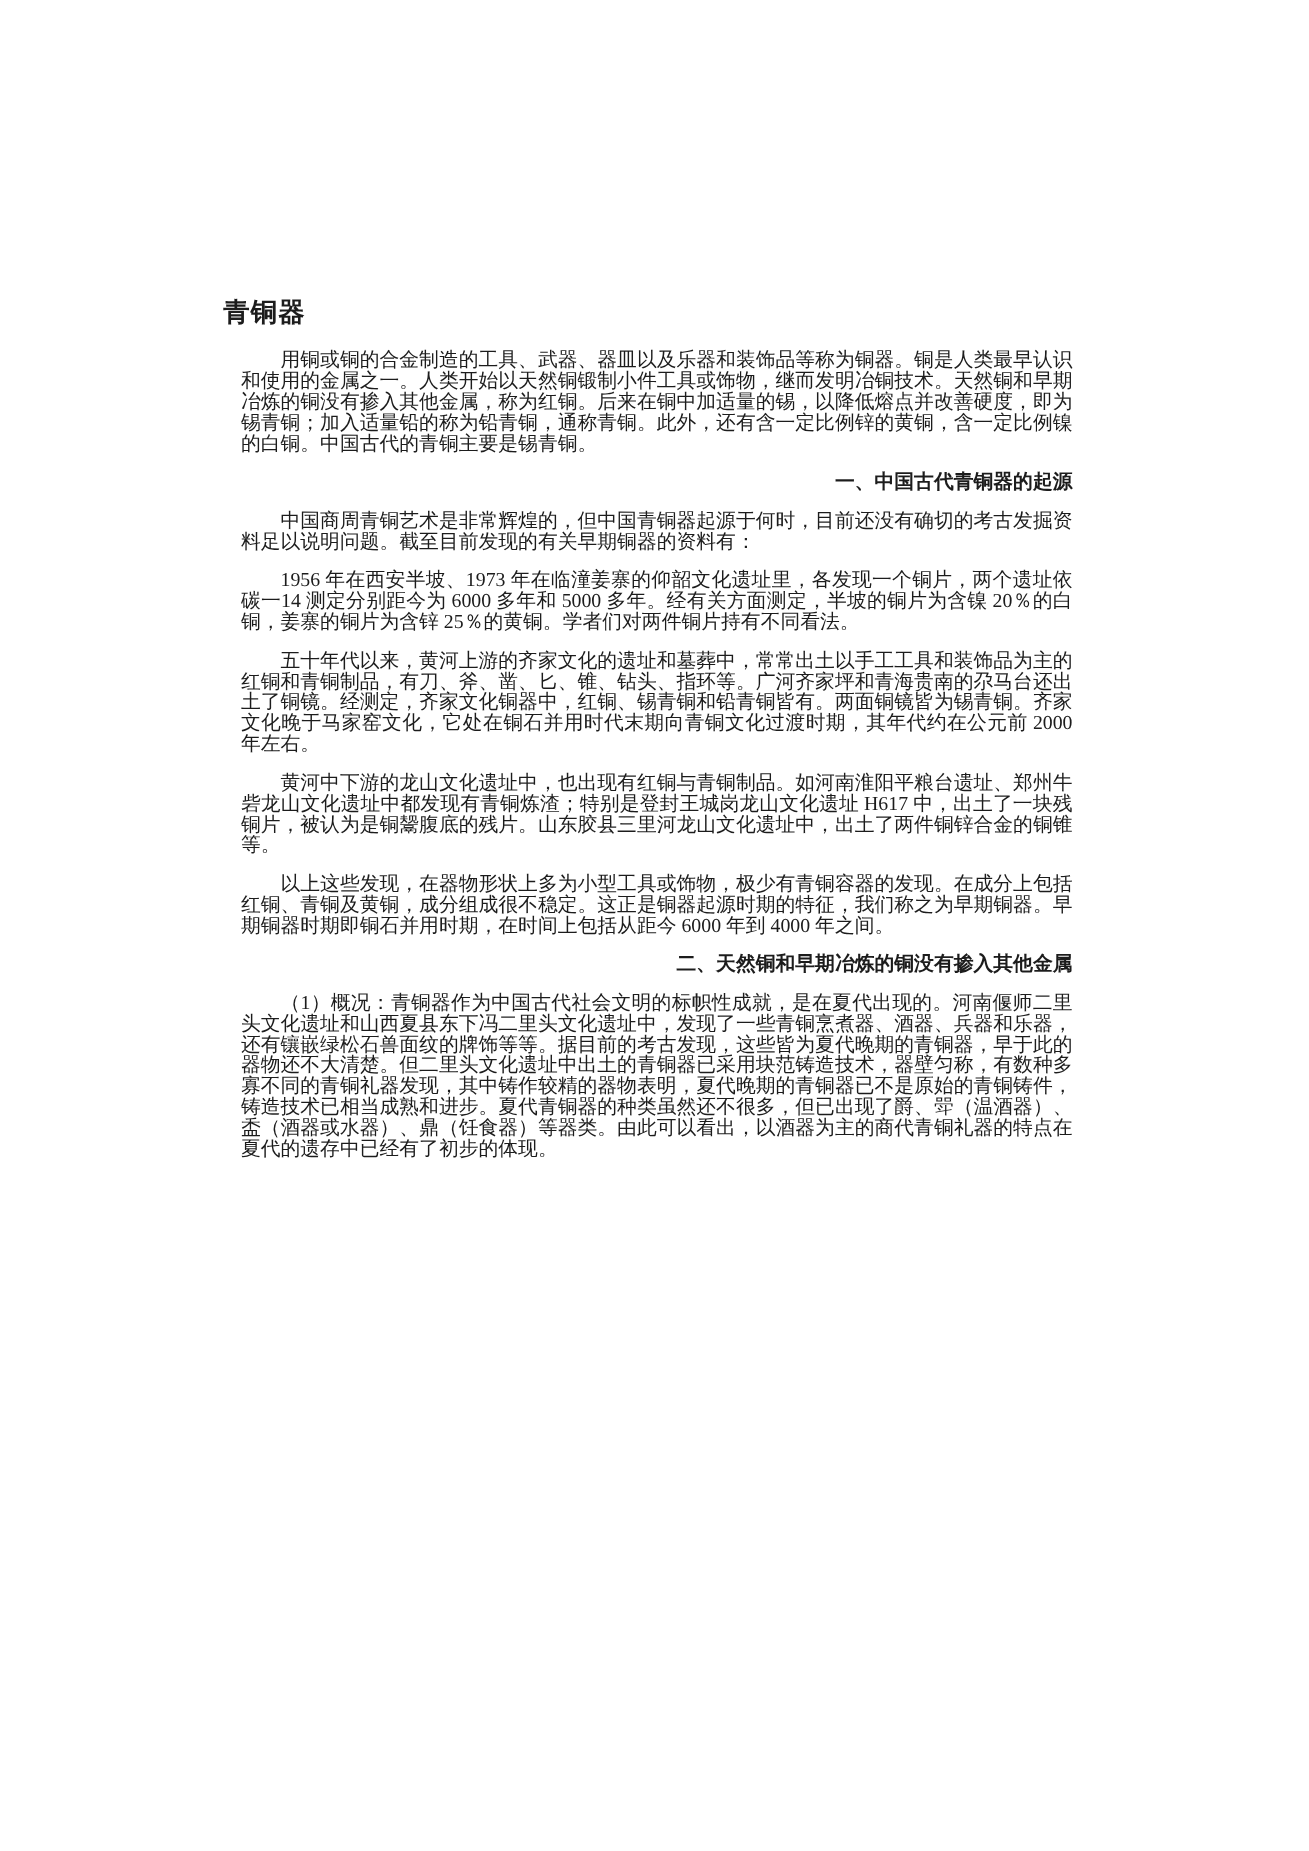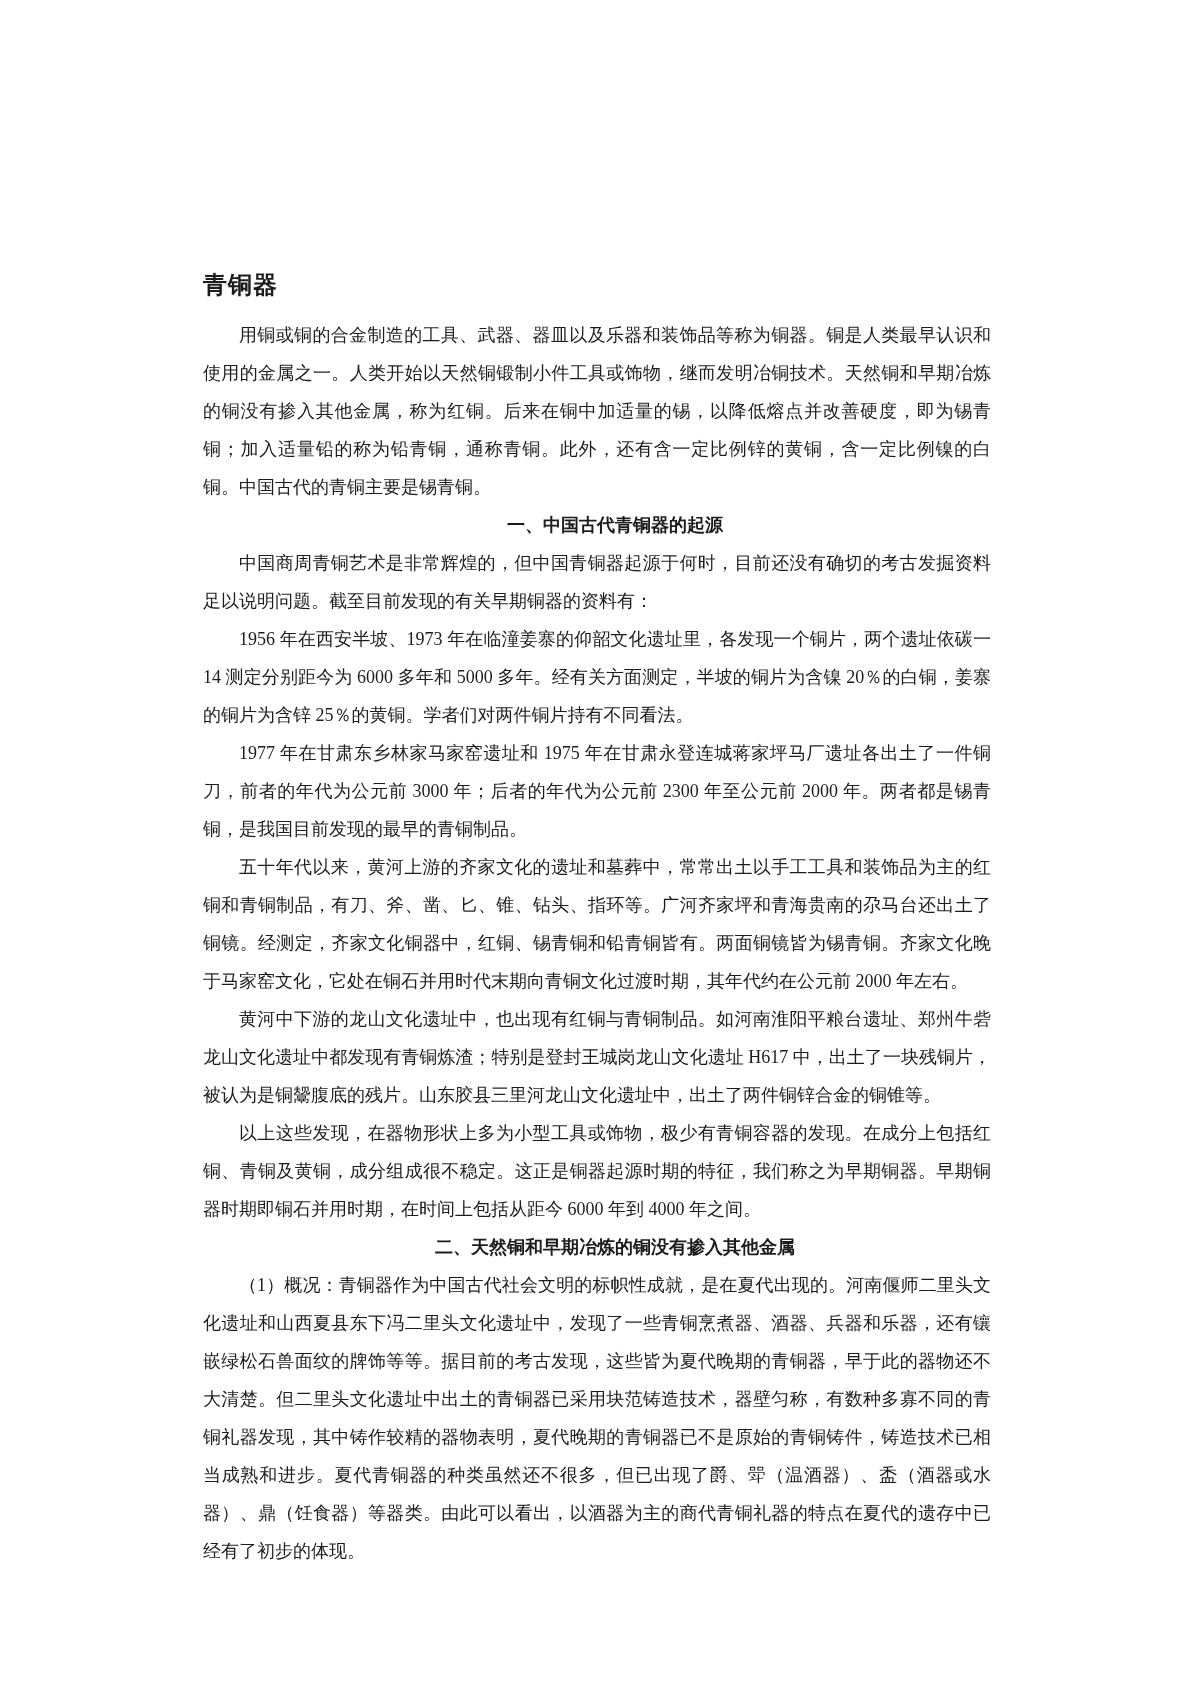--- a/index.html
+++ b/index.html
@@ -24,46 +24,45 @@
   .doc-title {
     margin: 0 0 14px 0;
     font-size: 24px;
     line-height: 34px;
     font-weight: 700;
     text-align: left;
     color: #1c1c1c;
     letter-spacing: 1px;
   }
   .block {
-    margin: 0;
+    margin: 16px;
     font-size: 18px;
-    line-height: 38px;
+    line-height: 19px;
     color: #1c1c1c;
     text-align: justify;
     text-justify: inter-character;
     text-indent: 2em;
     word-break: break-all;
   }
   .block.heading {
     font-weight: 700;
-    text-align: center;
+    text-align: right;
   }
 </style>
 </head>
 <body>
 
 <div class="page">
   <div class="content">
     <h1 class="doc-title">青铜器</h1>
     <div id="blocks">
         <p class="block para">用铜或铜的合金制造的工具、武器、器皿以及乐器和装饰品等称为铜器。铜是人类最早认识和使用的金属之一。人类开始以天然铜锻制小件工具或饰物，继而发明冶铜技术。天然铜和早期冶炼的铜没有掺入其他金属，称为红铜。后来在铜中加适量的锡，以降低熔点并改善硬度，即为锡青铜；加入适量铅的称为铅青铜，通称青铜。此外，还有含一定比例锌的黄铜，含一定比例镍的白铜。中国古代的青铜主要是锡青铜。</p>
         <p class="block heading">一、中国古代青铜器的起源</p>
         <p class="block para">中国商周青铜艺术是非常辉煌的，但中国青铜器起源于何时，目前还没有确切的考古发掘资料足以说明问题。截至目前发现的有关早期铜器的资料有：</p>
         <p class="block para">1956 年在西安半坡、1973 年在临潼姜寨的仰韶文化遗址里，各发现一个铜片，两个遗址依碳一14 测定分别距今为 6000 多年和 5000 多年。经有关方面测定，半坡的铜片为含镍 20％的白铜，姜寨的铜片为含锌 25％的黄铜。学者们对两件铜片持有不同看法。</p>
-        <p class="block para">1977 年在甘肃东乡林家马家窑遗址和 1975 年在甘肃永登连城蒋家坪马厂遗址各出土了一件铜刀，前者的年代为公元前 3000 年；后者的年代为公元前 2300 年至公元前 2000 年。两者都是锡青铜，是我国目前发现的最早的青铜制品。</p>
         <p class="block para">五十年代以来，黄河上游的齐家文化的遗址和墓葬中，常常出土以手工工具和装饰品为主的红铜和青铜制品，有刀、斧、凿、匕、锥、钻头、指环等。广河齐家坪和青海贵南的尕马台还出土了铜镜。经测定，齐家文化铜器中，红铜、锡青铜和铅青铜皆有。两面铜镜皆为锡青铜。齐家文化晚于马家窑文化，它处在铜石并用时代末期向青铜文化过渡时期，其年代约在公元前 2000 年左右。</p>
         <p class="block para">黄河中下游的龙山文化遗址中，也出现有红铜与青铜制品。如河南淮阳平粮台遗址、郑州牛砦龙山文化遗址中都发现有青铜炼渣；特别是登封王城岗龙山文化遗址 H617 中，出土了一块残铜片，被认为是铜鬶腹底的残片。山东胶县三里河龙山文化遗址中，出土了两件铜锌合金的铜锥等。</p>
         <p class="block para">以上这些发现，在器物形状上多为小型工具或饰物，极少有青铜容器的发现。在成分上包括红铜、青铜及黄铜，成分组成很不稳定。这正是铜器起源时期的特征，我们称之为早期铜器。早期铜器时期即铜石并用时期，在时间上包括从距今 6000 年到 4000 年之间。</p>
         <p class="block heading">二、天然铜和早期冶炼的铜没有掺入其他金属</p>
         <p class="block para">（1）概况：青铜器作为中国古代社会文明的标帜性成就，是在夏代出现的。河南偃师二里头文化遗址和山西夏县东下冯二里头文化遗址中，发现了一些青铜烹煮器、酒器、兵器和乐器，还有镶嵌绿松石兽面纹的牌饰等等。据目前的考古发现，这些皆为夏代晚期的青铜器，早于此的器物还不大清楚。但二里头文化遗址中出土的青铜器已采用块范铸造技术，器壁匀称，有数种多寡不同的青铜礼器发现，其中铸作较精的器物表明，夏代晚期的青铜器已不是原始的青铜铸件，铸造技术已相当成熟和进步。夏代青铜器的种类虽然还不很多，但已出现了爵、斝（温酒器）、盉（酒器或水器）、鼎（饪食器）等器类。由此可以看出，以酒器为主的商代青铜礼器的特点在夏代的遗存中已经有了初步的体现。</p>
       </div>
   </div>
 </div>
 
 </body></html>

